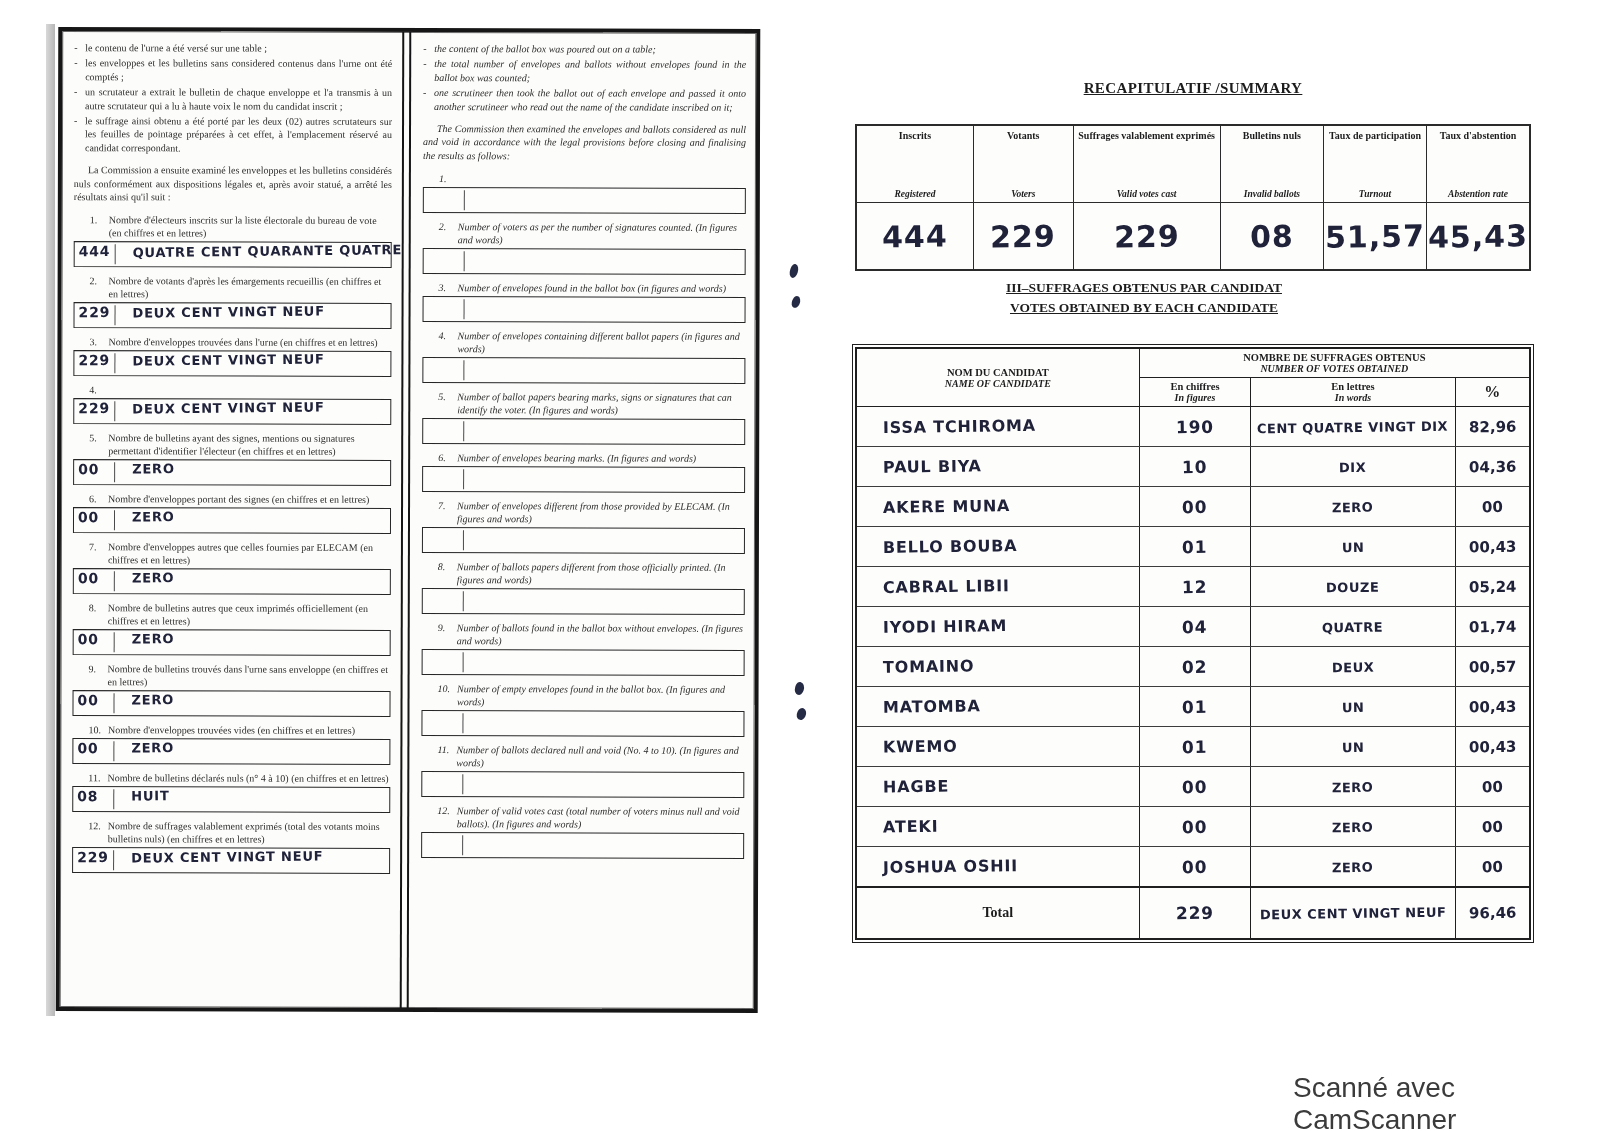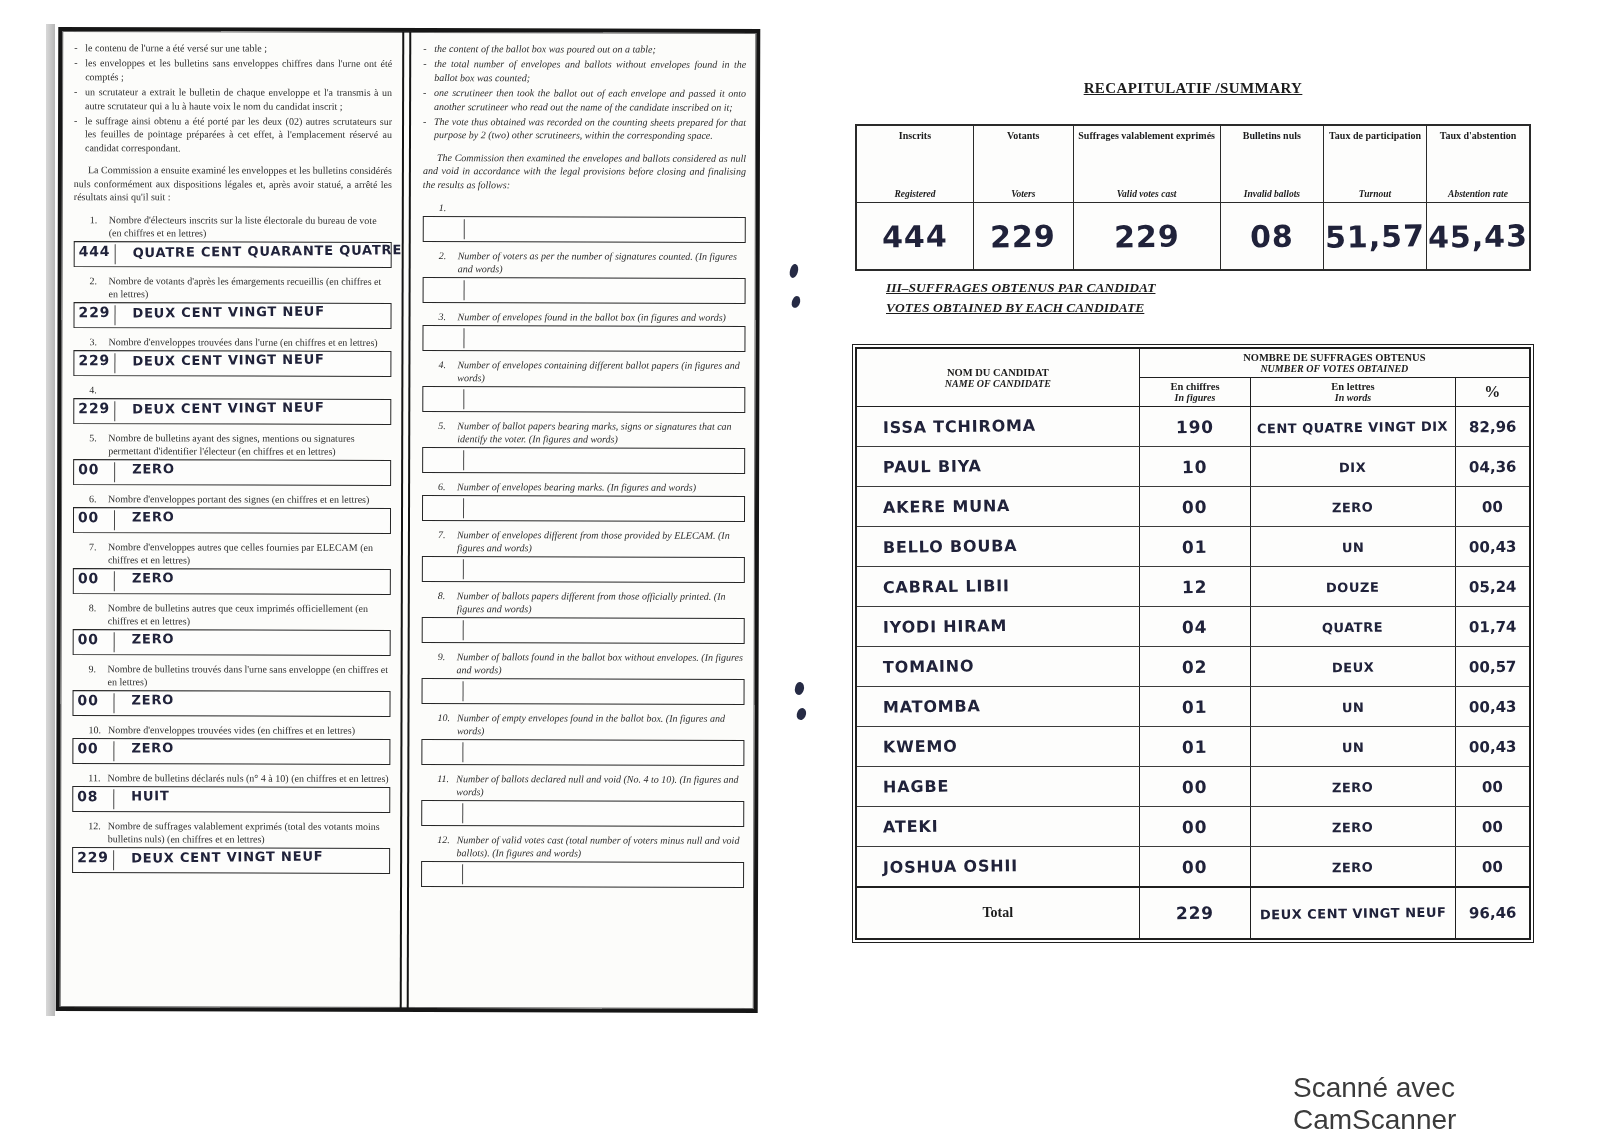--- a/index.html
+++ b/index.html
@@ -39,22 +39,22 @@
     font-weight:bold;font-size:15px;text-decoration:underline;letter-spacing:.4px;}
   table{border-collapse:collapse;}
   .summary-table{position:absolute;left:855px;top:124px;width:676px;background:#fdfdfc;}
   .summary-table th,.summary-table td{border:1.6px solid #2a2a2a;}
   .summary-table{border:2px solid #2a2a2a;}
   .summary-table th{height:72px;vertical-align:middle;text-align:center;padding:2px 4px;}
   .summary-table th .fr{font-size:10px;font-weight:bold;}
   .summary-table th .en{font-size:9.5px;font-weight:bold;font-style:italic;margin-top:48px;}
   .summary-table td{height:64px;text-align:center;vertical-align:middle;}
   .summary-table td .hw{font-size:30px;letter-spacing:1px;}
-  .votes-title{position:absolute;left:886px;top:278px;width:676px;text-align:left;
-    font-weight:bold;font-style:italic;font-size:13.5px;line-height:1.45;}
+  .votes-title{position:absolute;left:806px;top:278px;width:676px;text-align:center;
+    font-weight:bold;font-size:13.5px;line-height:1.45;}
   .votes-title .t{text-decoration:underline;display:block;}
   .votes-table{position:absolute;left:855px;top:347px;width:676px;background:#fdfdfc;
     border:2.5px solid #1f1f1f;outline:1.5px solid #1f1f1f;outline-offset:2px;}
   .votes-table th{border:1.8px solid #1f1f1f;padding:3px 4px;vertical-align:middle;text-align:center;}
   .votes-table th .fr{font-size:10.5px;font-weight:bold;}
   .votes-table th .en{font-size:10px;font-weight:bold;font-style:italic;}
   .votes-table td{border-left:1.8px solid #1f1f1f;border-right:1.8px solid #1f1f1f;
     border-top:1.1px solid #3c3c3c;border-bottom:1.1px solid #3c3c3c;
     height:37px;vertical-align:middle;}
   .votes-table .name-cell{padding-left:26px;}
@@ -78,21 +78,21 @@
 </style>
 </head>
 <body>
 
 <div class="scan-edge"></div>
 
 <div class="page-left">
   <div class="col col-fr">
     <ul class="bullets" id="fr-bullets">
         <li>le contenu de l'urne a été versé sur une table ;</li>
-        <li>les enveloppes et les bulletins sans enveloppes chiffres dans l'urne ont été comptés ;</li>
+        <li>les enveloppes et les bulletins sans considered contenus dans l'urne ont été comptés ;</li>
         <li>un scrutateur a extrait le bulletin de chaque enveloppe et l'a transmis à un autre scrutateur qui a lu à haute voix le nom du candidat inscrit ;</li>
         <li>le suffrage ainsi obtenu a été porté par les deux (02) autres scrutateurs sur les feuilles de pointage préparées à cet effet, à l'emplacement réservé au candidat correspondant.</li>
       </ul>
     <p class="closing">La Commission a ensuite examiné les enveloppes et les bulletins considérés nuls conformément aux dispositions légales et, après avoir statué, a arrêté les résultats ainsi qu'il suit :</p>
     <div class="items" id="fr-items">
         <div class="item">
     <div class="item-label">
       <span class="inum">1.</span>
       <span class="ilabel">Nombre d'électeurs inscrits sur la liste électorale du bureau de vote  (en chiffres et en lettres)</span>
     </div>
@@ -223,21 +223,20 @@
     </div>
   </div>
       </div>
   </div>
   <div class="divider"></div>
   <div class="col col-en">
     <ul class="bullets" id="en-bullets">
         <li>the content of the ballot box was poured out on a table;</li>
         <li>the total number of envelopes and ballots without envelopes found in the ballot box was counted;</li>
         <li>one scrutineer then took the ballot out of each envelope and passed it onto another scrutineer who read out the name of the candidate inscribed on it;</li>
-        <li>The vote thus obtained was recorded on the counting sheets prepared for that purpose by 2 (two) other scrutineers, within the corresponding space.</li>
       </ul>
     <p class="closing">The Commission then examined the envelopes and ballots considered as null and void in accordance with the legal provisions before closing and finalising the results as follows:</p>
     <div class="items" id="en-items">
         <div class="item">
     <div class="item-label">
       <span class="inum">1.</span>
     </div>
     <div class="item-box">
       <span class="boxdiv"></span>
     </div>

